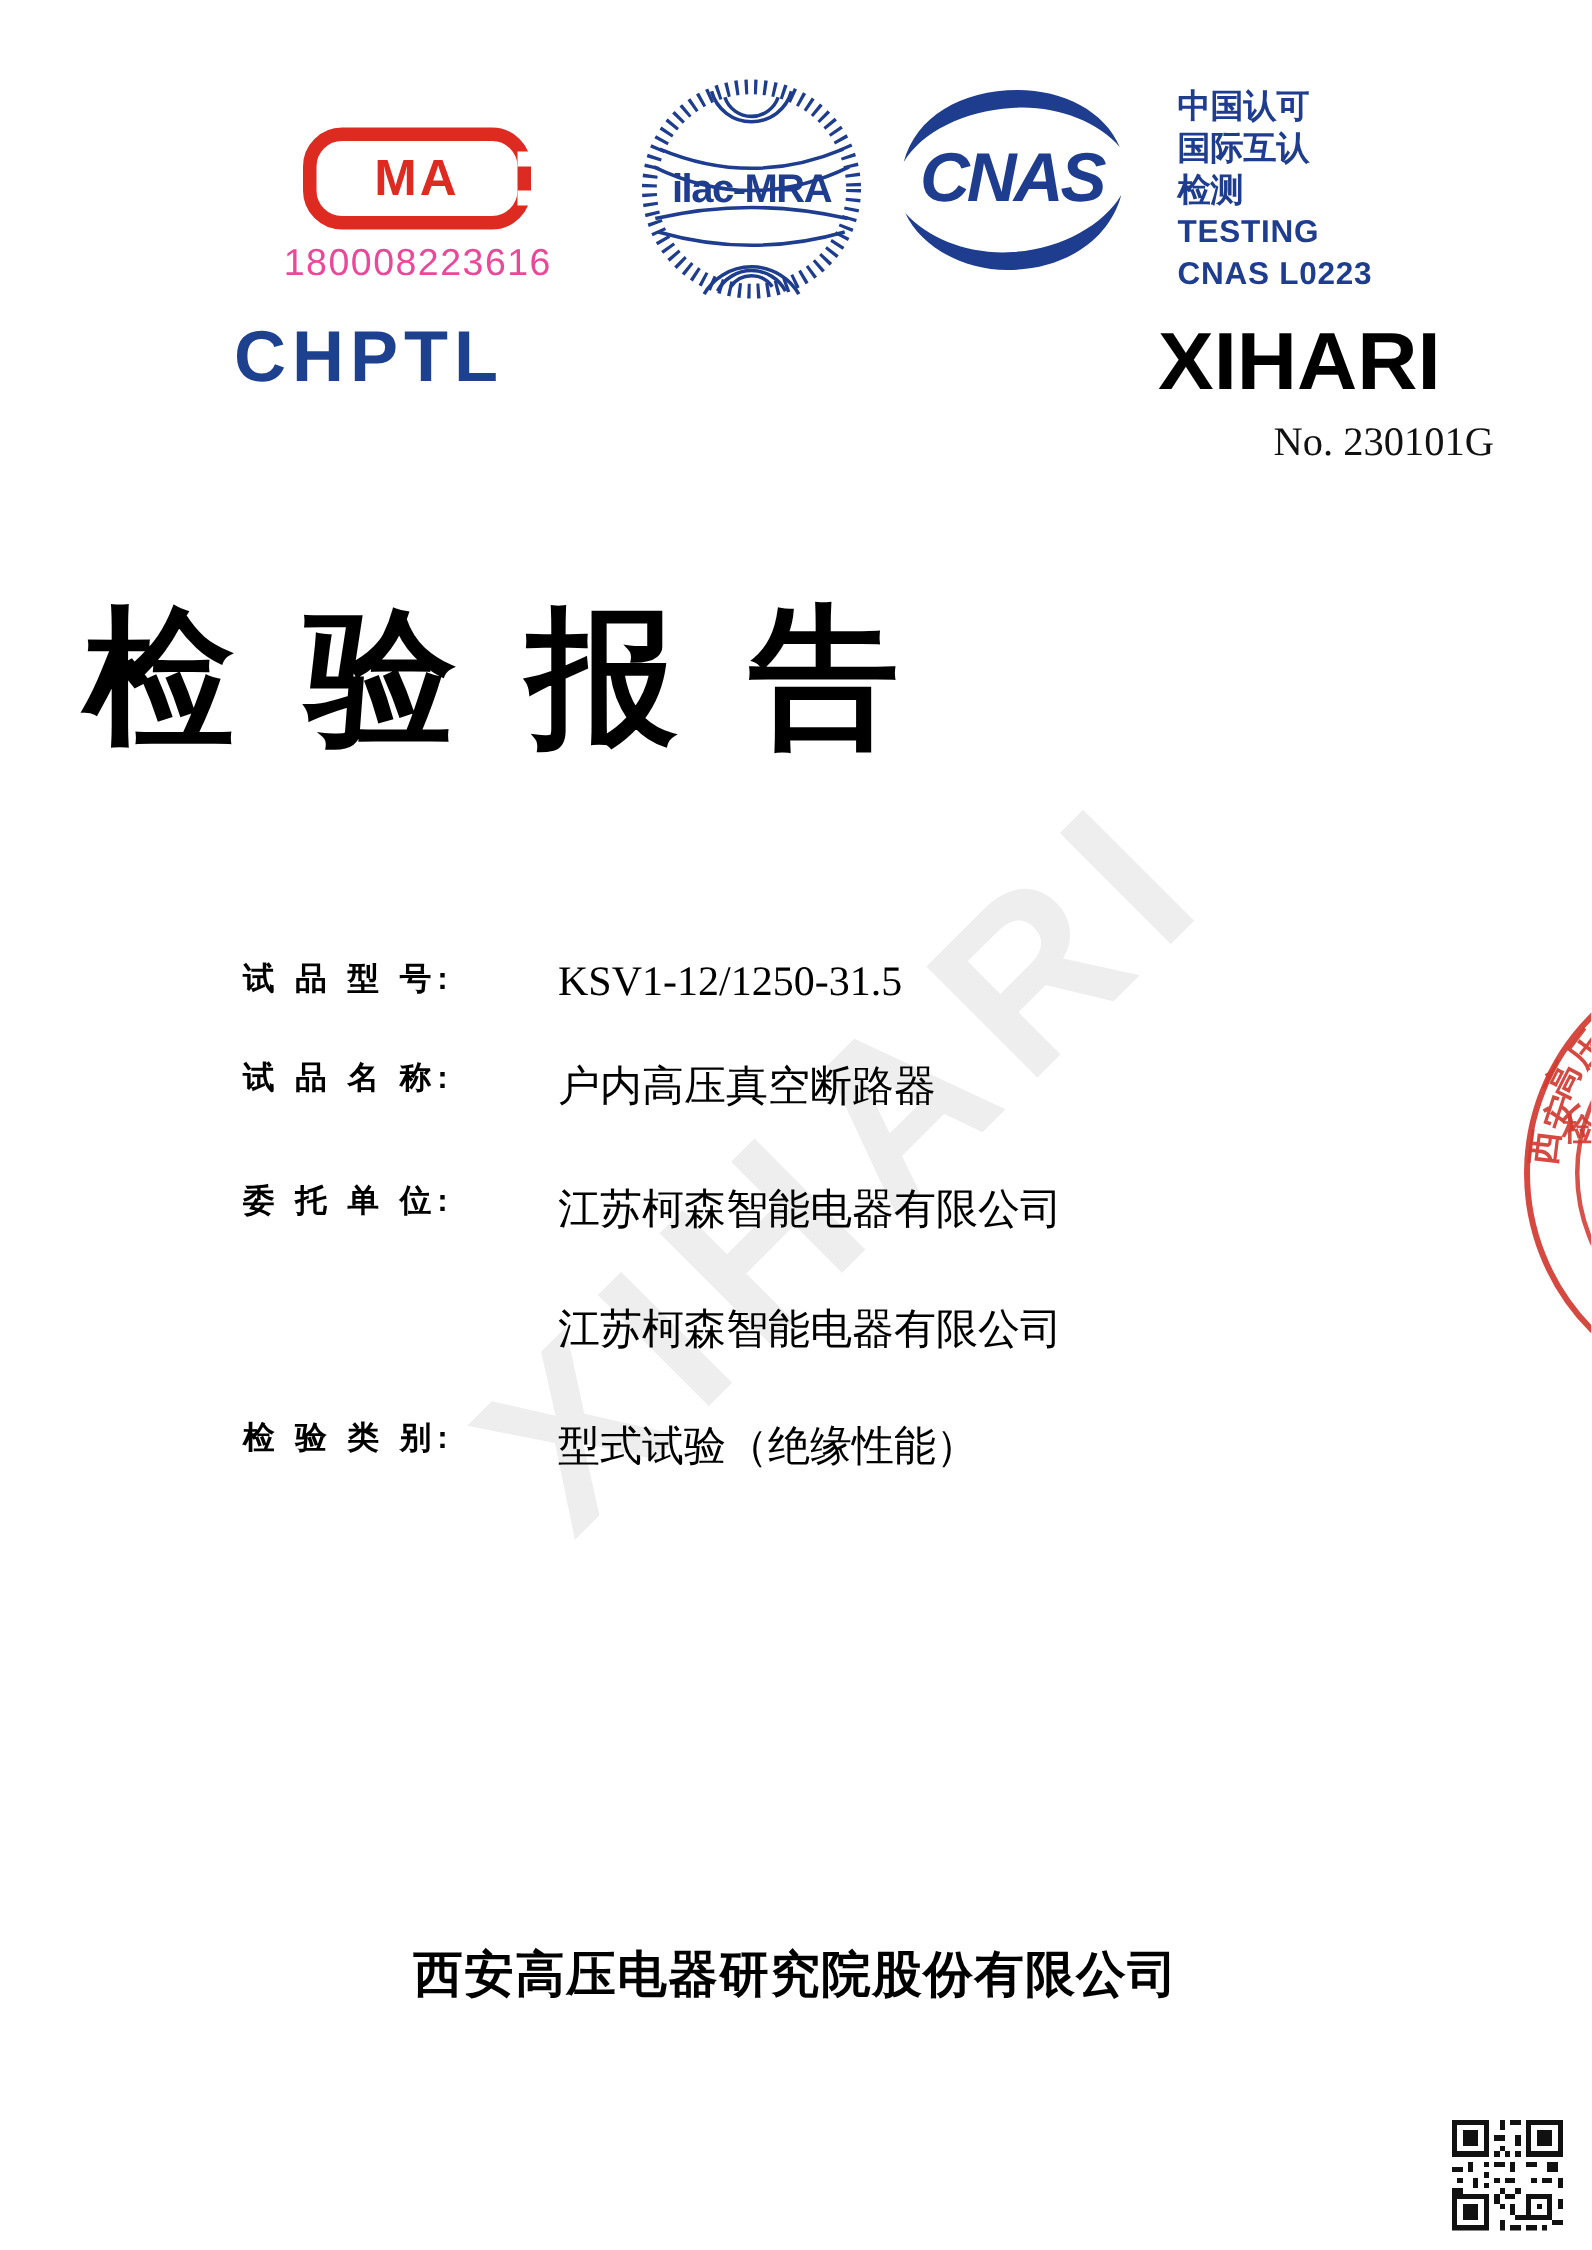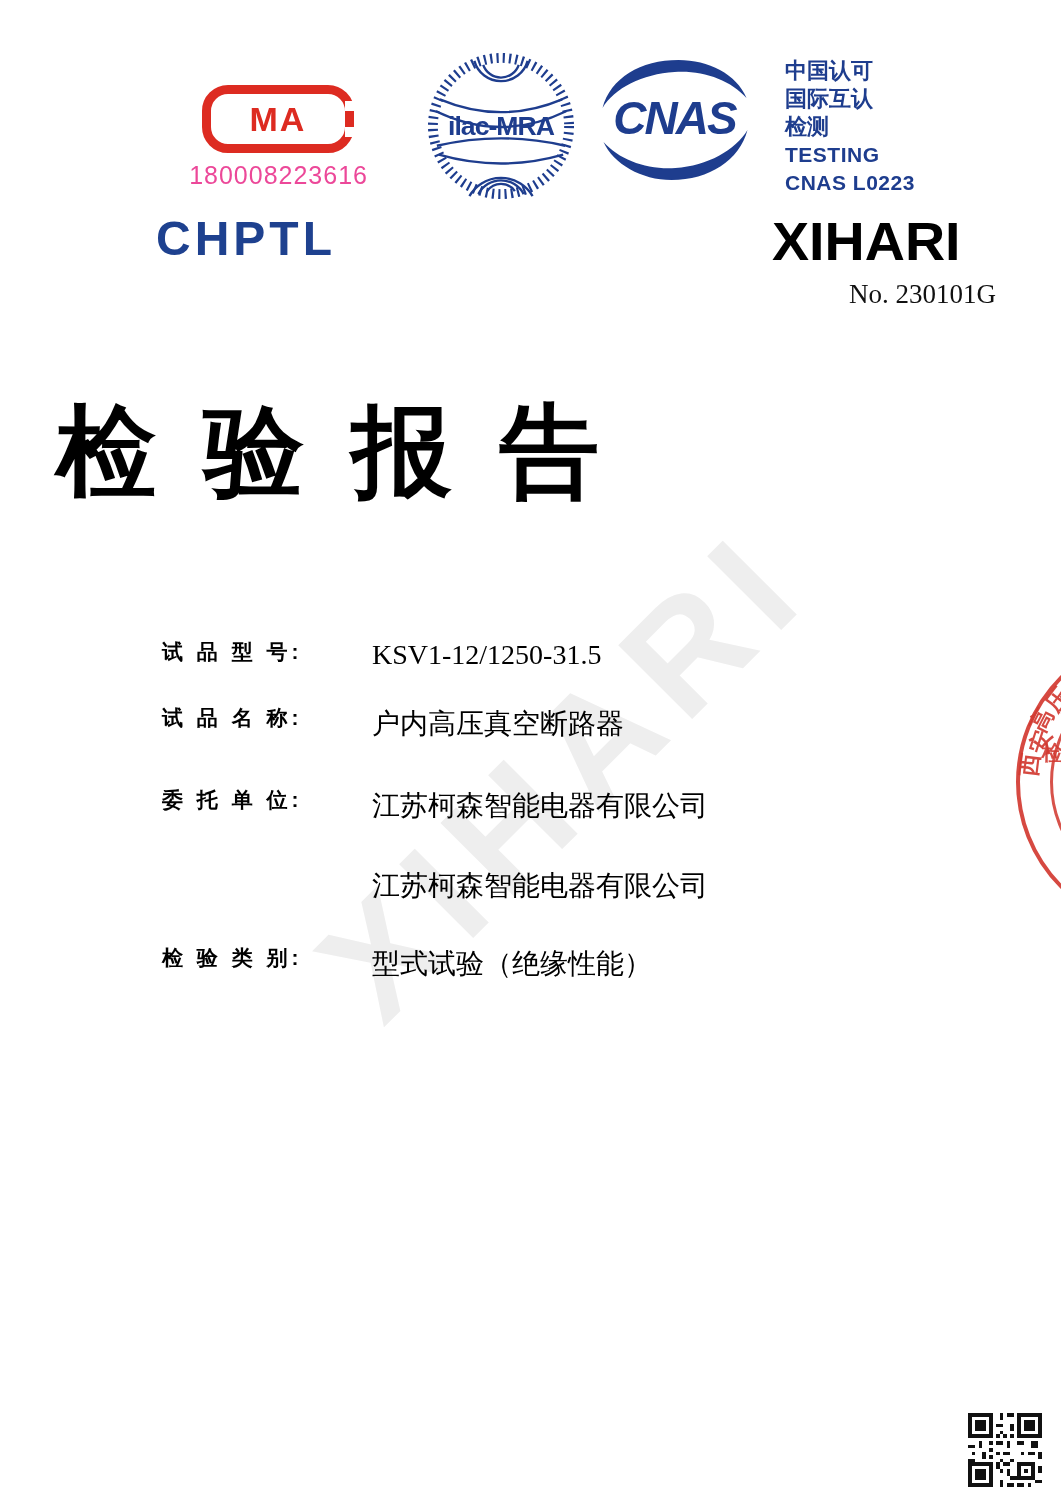--- a/index.html
+++ b/index.html
@@ -170,20 +170,21 @@
   <div class="seal">
     <div class="seal-outer"></div>
     <div class="seal-inner"></div>
     <span class="sc sc0">西</span>
     <span class="sc sc1">安</span>
     <span class="sc sc2">高</span>
     <span class="sc sc3">压</span>
     <span class="sc-center">检</span>
   </div>
 
+  <div class="footer-company">西安高压电器研究院股份有限公司</div>
 
   <svg class="qr" viewBox="0 0 84 84" shape-rendering="crispEdges">
     <rect x="0" y="0" width="84" height="84" fill="#fff"></rect>
     <g fill="#111">
       <rect x="0" y="0" width="28" height="28"></rect>
         <rect x="56" y="0" width="28" height="28"></rect>
         <rect x="0" y="56" width="28" height="28"></rect>
     </g>
     <g fill="#fff">
       <rect x="4" y="4" width="20" height="20"></rect>

